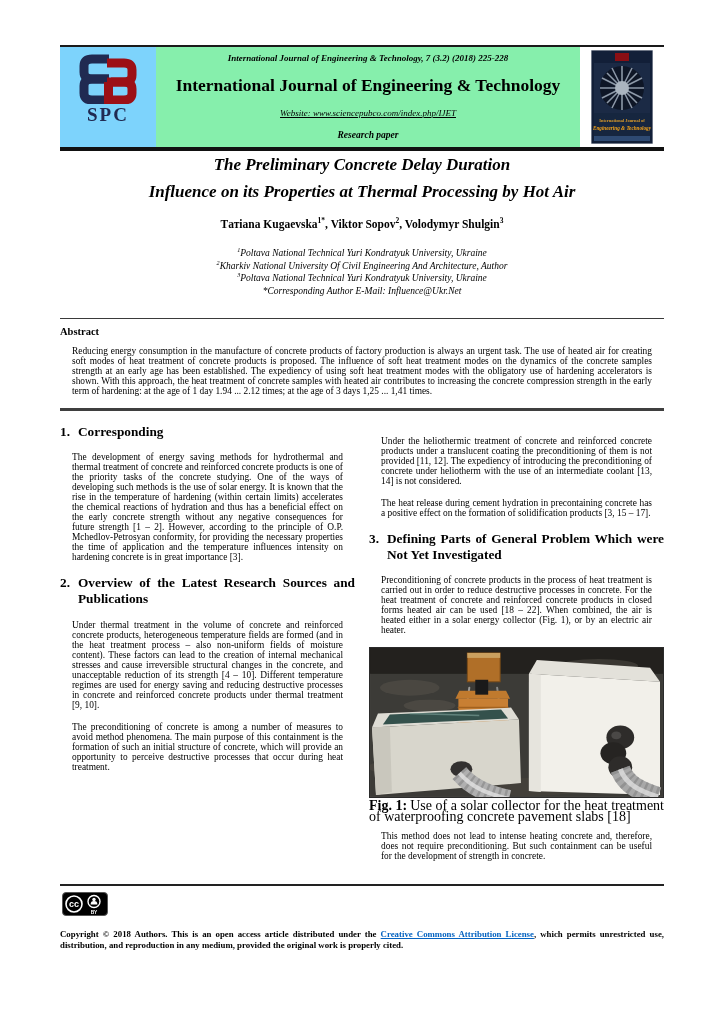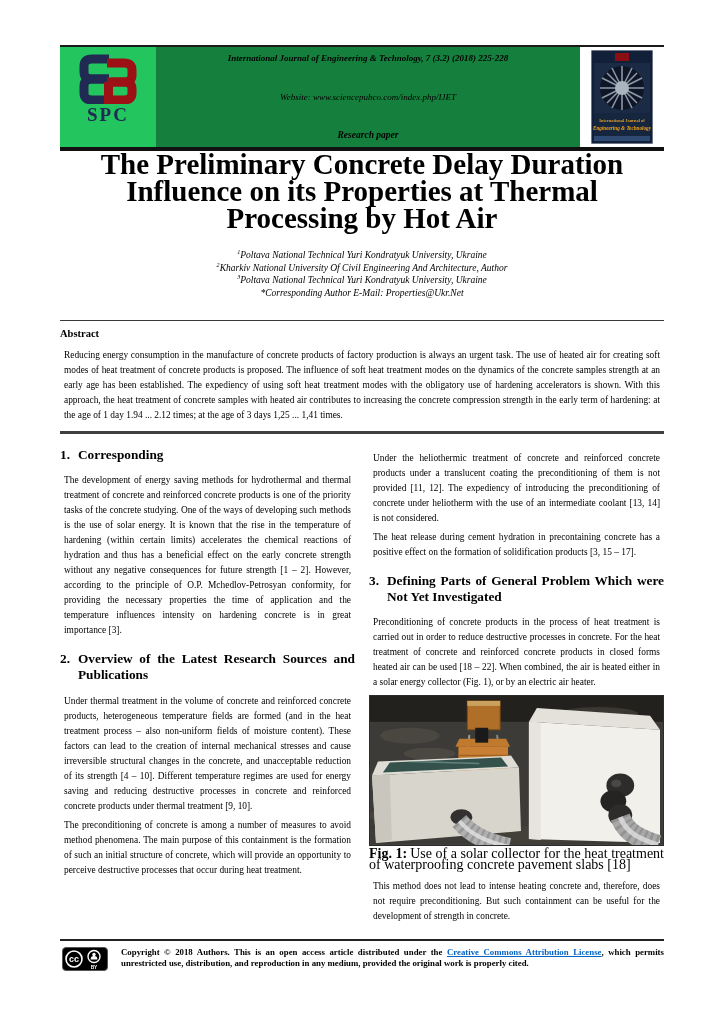--- a/index.html
+++ b/index.html
@@ -8,60 +8,60 @@
     margin:0 auto;font-family:"Liberation Serif","DejaVu Serif",serif;color:#000;
     overflow:hidden;
   }
   .content{margin:0 60px;width:604px;}
 
   
   .journal-header{
     margin-top:45px;display:flex;align-items:stretch;
     border-top:2px solid #1a1a1a;border-bottom:4px solid #111;height:100px;
   }
-  .logo-area{width:96px;background:#22c55e;display:flex;flex-direction:column;align-items:center;justify-content:flex-start;padding-top:5px;}
+  .logo-area{width:96px;background:#7dd3fc;display:flex;flex-direction:column;align-items:center;justify-content:flex-start;padding-top:5px;}
   .spc-text{font-weight:bold;font-size:19px;letter-spacing:2px;color:#202a52;line-height:20px;margin-top:1px;}
-  .header-center{flex:1;background:#15803d;text-align:center;display:flex;flex-direction:column;justify-content:space-between;padding:6px 8px 7px 8px;}
+  .header-center{flex:1;background:#86efac;text-align:center;display:flex;flex-direction:column;justify-content:space-between;padding:6px 8px 7px 8px;}
   .hdr-citation{font-size:9px;font-style:italic;font-weight:bold;}
   .hdr-title{font-size:17.5px;font-weight:bold;}
-  .hdr-web{font-size:9px;font-style:italic;}
+  .hdr-web{font-size:9px;font-style:italic;text-decoration:underline;}
   .hdr-type{font-size:9.5px;font-style:italic;font-weight:bold;}
   .cover-area{width:84px;background:#fff;display:flex;align-items:center;justify-content:center;}
 
   
-  .article-title{margin-top:30px;text-align:center;font-weight:bold;font-size:29px;line-height:27px;}
+  .article-title{margin-top:30px;text-align:center;font-weight:bold;font-size:17px;line-height:27px;font-style:italic;}
   .authors-line{margin-top:13px;text-align:center;font-weight:bold;font-size:11.5px;}
   .sup{font-size:65%;vertical-align:super;line-height:0;}
   .affiliations{margin-top:17px;text-align:center;font-style:italic;font-size:9.5px;line-height:12.5px;}
 
   
   .abstract-rule{margin-top:21px;border-top:1.5px solid #3a3a3a;}
   .abstract-heading{margin-top:7px;font-weight:bold;font-size:10.5px;}
-  .para{font-size:9.4px;line-height:15px;text-align:justify;margin:4px;}
+  .para{font-size:9.4px;line-height:10px;text-align:justify;margin:12px;}
   .abstract-body{margin-top:9px;}
   .keywords-line{margin-top:10px;font-size:9.2px;font-style:italic;}
   .keywords-label{font-weight:bold;}
   .thick-rule{margin-top:8px;border-top:3px solid #3f3f3f;}
 
   
   .columns{margin-top:13px;display:flex;gap:14px;align-items:flex-start;}
   .col{flex:1;min-width:0;}
   .sec-h{display:flex;font-weight:bold;font-size:13.3px;line-height:16.2px;margin:0;}
   .sec-h .sec-num{width:18px;flex:none;}
   .sec-h .sec-title{flex:1;text-align:justify;}
   .mt-sec{margin-top:13px;}
   .mb-sec{margin-bottom:10px;}
   .figure-wrap{margin-top:5px;border:1px solid #2b2b2b;line-height:0;}
   .figure-wrap svg{display:block;width:100%;height:auto;}
   .fig-caption{margin-top:3px;font-size:14px;line-height:10.6px;text-align:justify;}
   .fig-caption .cap-label{font-weight:bold;margin-right:3px;}
   .closing{margin-top:8px;}
 
   
-  .footer{margin-top:11px;border-top:2px solid #222;padding-top:6px;display:flex;gap:13px;align-items:flex-start;}
+  .footer{margin-top:11px;border-top:2px solid #222;padding-top:6px;display:flex;gap:13px;align-items:flex-start;flex-direction:column;}
   .cc-badge{flex:none;margin-left:2px;cursor:pointer;}
   .footer-text{flex:1;font-size:8.8px;font-weight:bold;line-height:11px;text-align:justify;}
   .cc-link{color:#0563c1;text-decoration:underline;cursor:pointer;}
 </style>
 </head>
 <body>
 
 <div class="page">
   <div class="content">
 
@@ -71,20 +71,21 @@
           <path d="M 33 7 H 16 Q 8 7 8 14 V 20 Q 8 27 16 27 H 33" fill="none" stroke="#202a52" stroke-width="9"></path>
           <path d="M 33 27 H 16 Q 8 27 8 34 V 41 Q 8 48 16 48 H 33" fill="none" stroke="#202a52" stroke-width="9"></path>
           <path d="M 31 11 H 48 Q 56 11 56 18 V 23 Q 56 30 48 30 H 31" fill="none" stroke="#9c1016" stroke-width="9"></path>
           <path d="M 35 30 H 48 Q 56 30 56 37 V 41 Q 56 48 48 48 H 35" fill="none" stroke="#9c1016" stroke-width="9"></path>
           <rect x="28" y="30" width="9" height="22" fill="#9c1016"></rect>
         </svg>
         <div class="spc-text">SPC</div>
       </div>
       <div class="header-center">
         <div class="hdr-citation">International Journal of Engineering &amp; Technology, 7 (3.2) (2018) 225-228</div>
+        <div class="hdr-title">International Journal of Engineering &amp; Technology</div>
         <div class="hdr-web">Website: www.sciencepubco.com/index.php/IJET</div>
         <div class="hdr-type">Research paper</div>
       </div>
       <div class="cover-area">
         <svg width="62" height="94" viewBox="0 0 62 94">
           <rect x="0" y="0" width="62" height="94" fill="#121f38" stroke="#c9cdd3" stroke-width="1"></rect>
           <rect x="24" y="3" width="14" height="8" fill="#8a0f14"></rect>
           <rect x="3" y="13" width="56" height="50" fill="#1b2a45"></rect>
           <circle cx="31" cy="38" r="22" fill="#0e1626"></circle>
           <g stroke="#8d99a8" stroke-width="1.6">
@@ -104,26 +105,27 @@
           <rect x="3" y="86" width="56" height="5" fill="#2e4a72"></rect>
         </svg>
       </div>
     </div>
 
     <h1 class="article-title" style="margin:0;">
         <div>The Preliminary Concrete Delay Duration</div>
         <div>Influence on its Properties at Thermal Processing by Hot Air</div>
       </h1>
 
+    <div class="authors-line"><span>Tатiana Kugaevska</span><span class="sup">1*</span><span>, </span><span>Viktor Sopov</span><span class="sup">2</span><span>, </span><span>Volodymyr Shulgin</span><span class="sup">3</span></div>
 
     <div class="affiliations">
       <div><span class="sup">1</span><span>Poltava National Technical Yuri Kondratyuk University, Ukraine</span></div>
       <div><span class="sup">2</span><span>Kharkiv National University Of Civil Engineering And Architecture, Author</span></div>
       <div><span class="sup">3</span><span>Poltava National Technical Yuri Kondratyuk University, Ukraine</span></div>
-      <div><span class="sup"></span><span>*Corresponding Author E-Mail: Properties@Ukr.Net</span></div>
+      <div><span class="sup"></span><span>*Corresponding Author E-Mail: Influence@Ukr.Net</span></div>
     </div>
 
     <div class="abstract-rule"></div>
     <div class="abstract-heading">Abstract</div>
     <p class="para abstract-body">Reducing energy consumption in the manufacture of concrete products of factory production is always an urgent task. The use of heated air for creating soft modes of heat treatment of concrete products is proposed. The influence of soft heat treatment modes on the dynamics of the concrete samples strength at an early age has been established. The expediency of using soft heat treatment modes with the obligatory use of hardening accelerators is shown. With this approach, the heat treatment of concrete samples with heated air contributes to increasing the concrete compression strength in the early term of hardening: at the age of 1 day 1.94 ... 2.12 times; at the age of 3 days 1,25 ... 1,41 times.</p>
     <div class="thick-rule"></div>
 
     <div class="columns">
 
       <div class="col">

